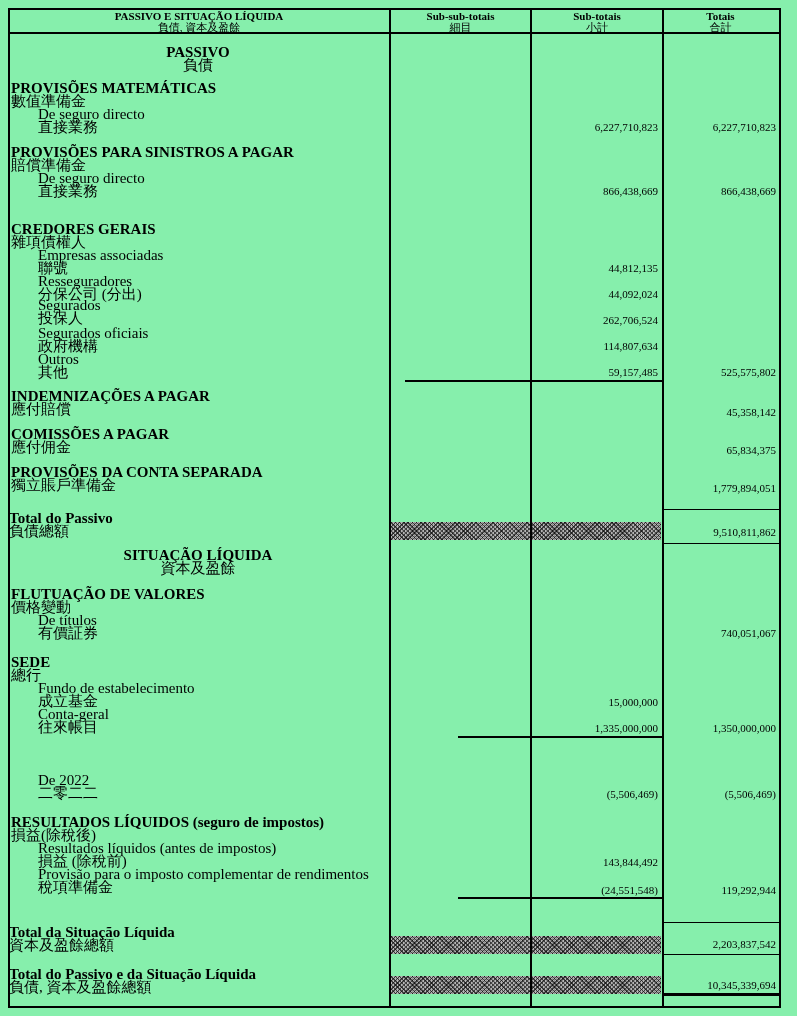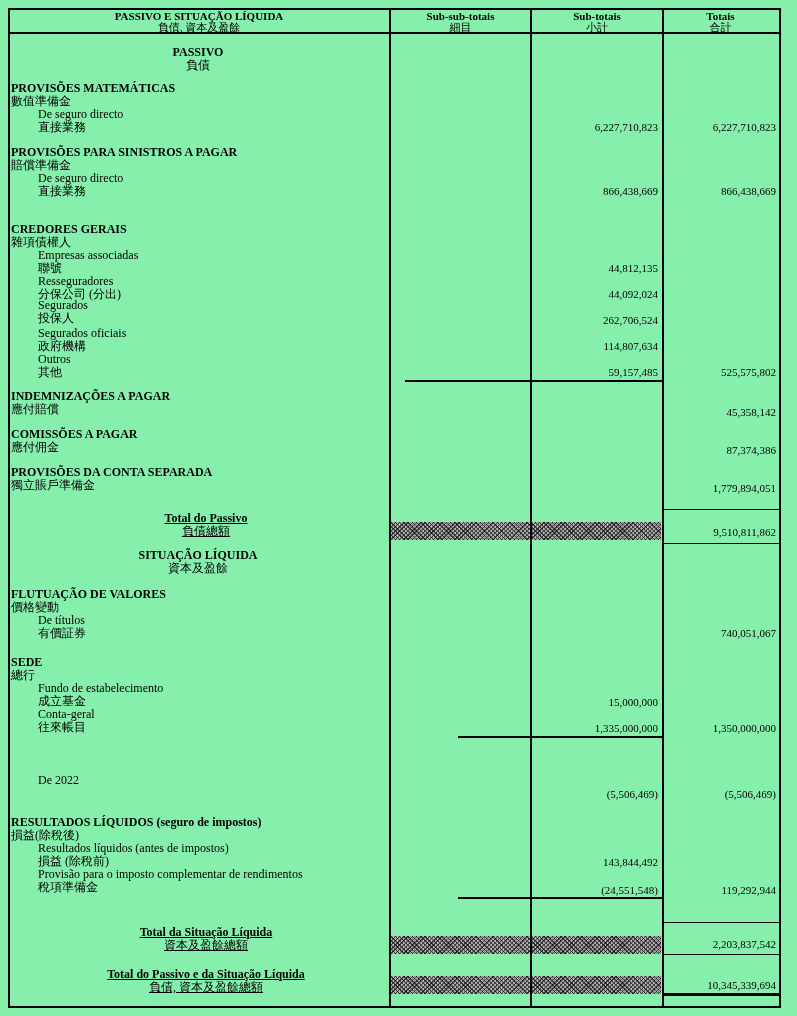--- a/index.html
+++ b/index.html
@@ -17,24 +17,24 @@
   .band{
     position:absolute;left:391px;width:270px;height:18px;z-index:1;
     background-color:#8f8f8f;
     background-image:
       repeating-linear-gradient(45deg, rgba(0,0,0,.6) 0 1px, transparent 1px 3px),
       repeating-linear-gradient(135deg, rgba(0,0,0,.6) 0 1px, transparent 1px 3px),
       repeating-linear-gradient(90deg, rgba(255,255,255,.35) 0 1px, transparent 1px 2px);
   }
   .hcell{position:absolute;top:11px;text-align:center;font-size:11px;line-height:11px;z-index:4;}
   .hpt{font-weight:bold;}
-  .row{position:absolute;left:11px;width:374px;font-size:12px;line-height:13px;z-index:4;white-space:nowrap;}
+  .row{position:absolute;left:11px;width:374px;font-size:15px;line-height:13px;z-index:4;white-space:nowrap;}
   .row.ind{left:38px;width:348px;}
   .row.ctr{left:9px;width:378px;text-align:center;}
-  .row.rlab{left:18px;width:376px;text-align:center;text-decoration:underline;}
+  .row.rlab{left:9px;width:376px;text-align:left;}
   .row .pt.b, .row.ctr .pt, .row.rlab .pt{font-weight:bold;}
   .num{position:absolute;font-size:11px;line-height:13px;text-align:right;z-index:4;white-space:nowrap;}
   .num.sub{left:534px;width:124px;}
   .num.tot{left:664px;width:112px;}
 </style>
 </head>
 <body>
 
 <div class="page">
 
@@ -123,21 +123,21 @@
   <div class="row" style="top:390px">
     <div class="pt b">INDEMNIZAÇÕES A PAGAR</div>
     <div class="cn">應付賠償</div>
   </div>
   <div class="num tot" style="top:406px">45,358,142</div>
 
   <div class="row" style="top:428px">
     <div class="pt b">COMISSÕES A PAGAR</div>
     <div class="cn">應付佣金</div>
   </div>
-  <div class="num tot" style="top:444px">87,374,386</div>
+  <div class="num tot" style="top:444px">65,834,375</div>
 
   <div class="row" style="top:466px">
     <div class="pt b">PROVISÕES DA CONTA SEPARADA</div>
     <div class="cn">獨立賬戶準備金</div>
   </div>
   <div class="num tot" style="top:482px">1,779,894,051</div>
 
   <div class="row rlab" style="top:512px">
     <div class="pt">Total do Passivo</div>
     <div class="cn">負債總額</div>
@@ -174,20 +174,21 @@
   <div class="row ind" style="top:708px">
     <div class="pt">Conta-geral</div>
     <div class="cn">往來帳目</div>
   </div>
   <div class="num sub" style="top:722px">1,335,000,000</div>
   <div class="num tot" style="top:722px">1,350,000,000</div>
   <div class="sum" style="top:736px;left:458px;width:204px"></div>
 
   <div class="row ind" style="top:774px">
     <div class="pt">De 2022</div>
+    <div class="cn">二零二二</div>
   </div>
   <div class="num sub" style="top:788px">(5,506,469)</div>
   <div class="num tot" style="top:788px">(5,506,469)</div>
 
   <div class="row" style="top:816px">
     <div class="pt b">RESULTADOS LÍQUIDOS (seguro de impostos)</div>
     <div class="cn">損益(除稅後)</div>
   </div>
   <div class="row ind" style="top:842px">
     <div class="pt">Resultados líquidos (antes de impostos)</div>

